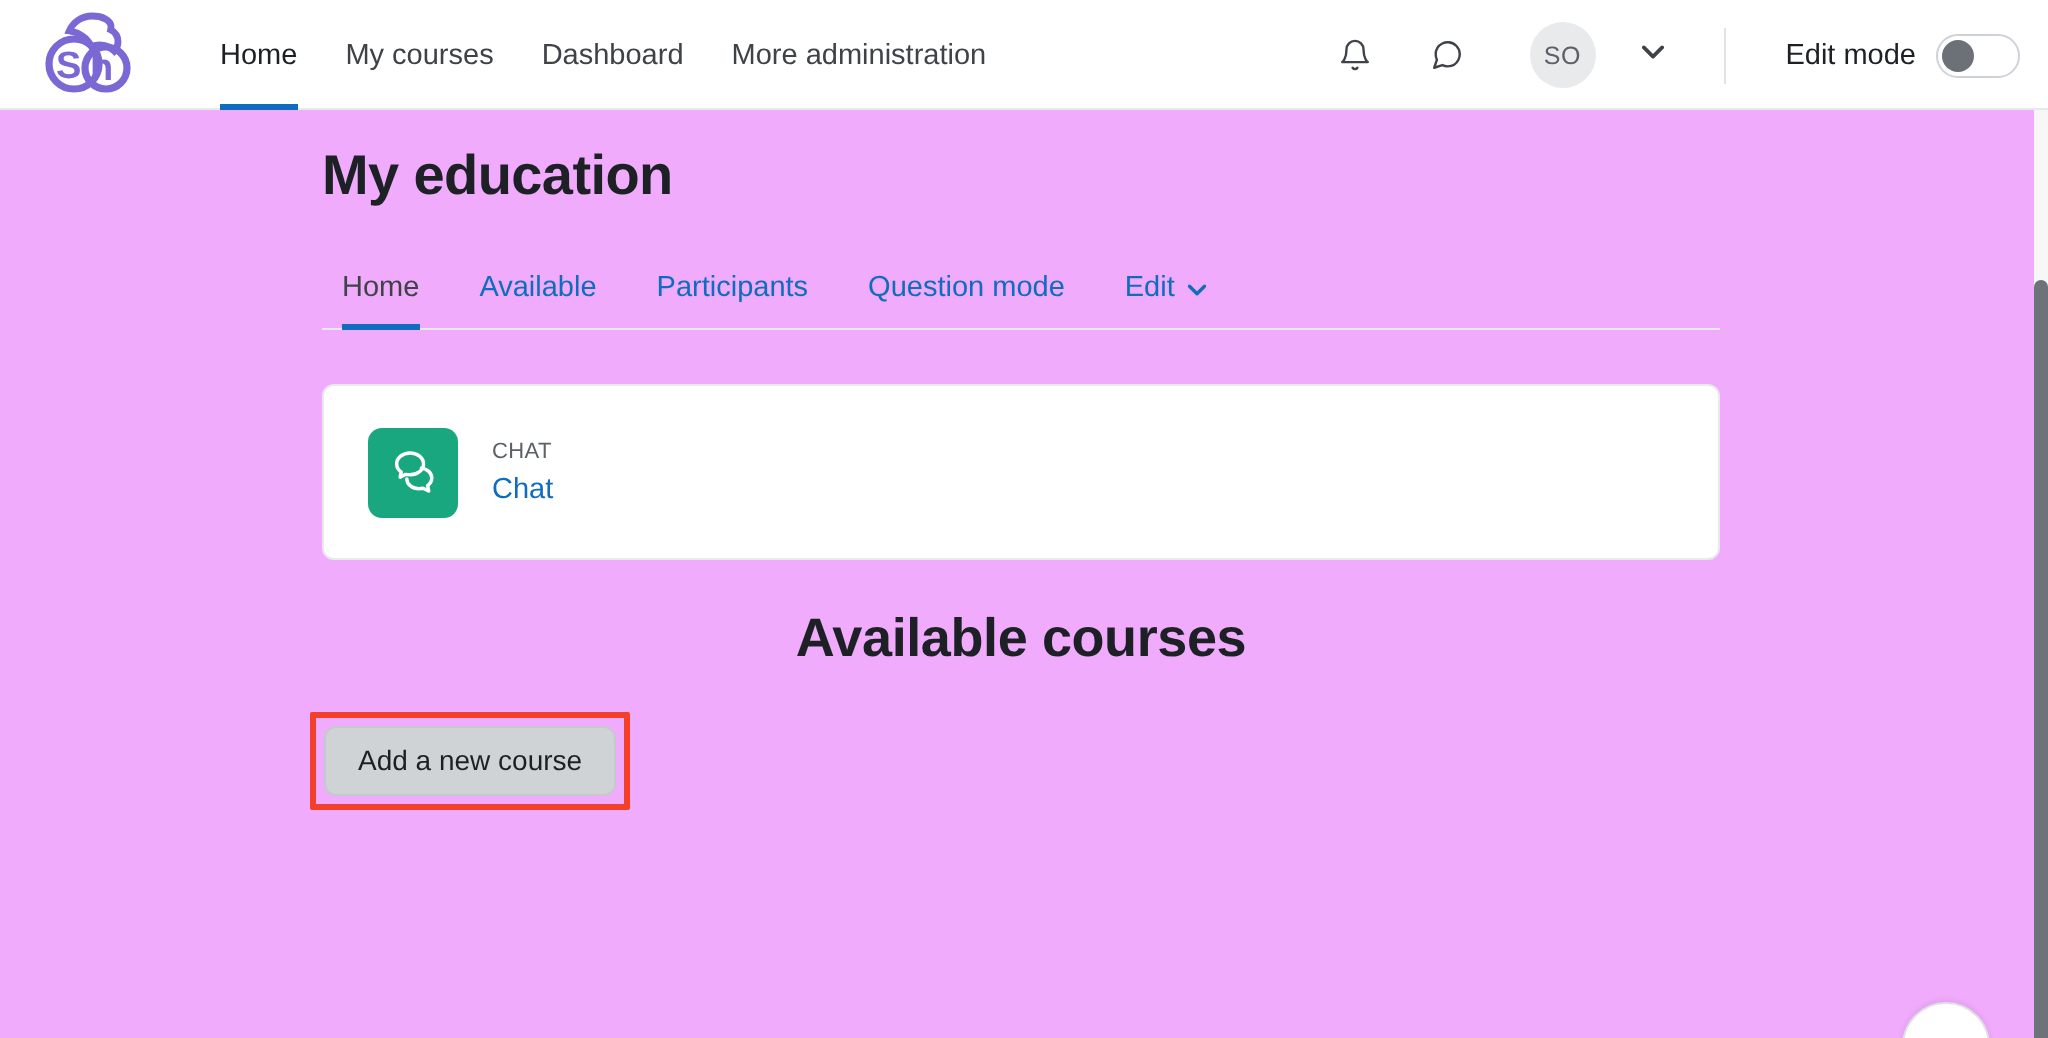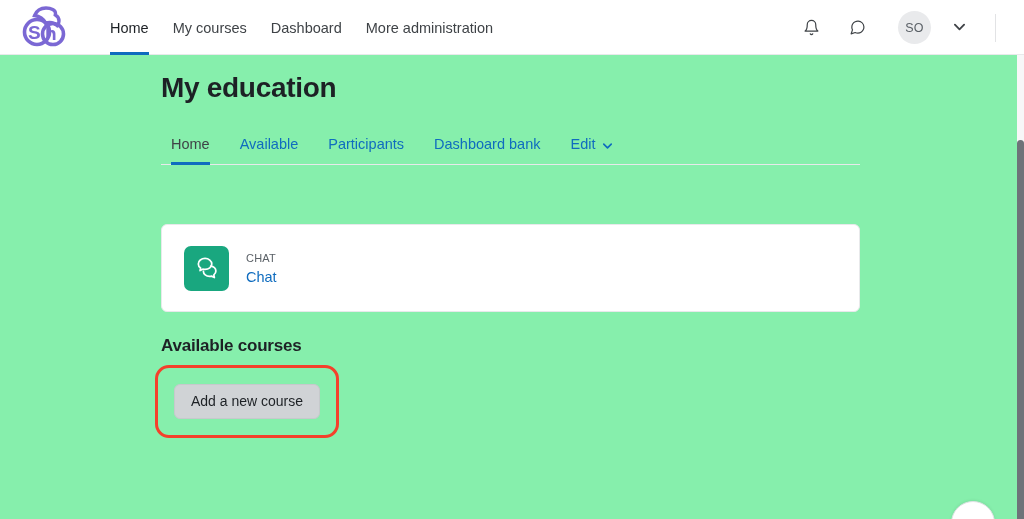--- a/index.html
+++ b/index.html
@@ -122,21 +122,21 @@
     border-radius: 50%;
     background: #6b7177;
   }
 
   
   .page {
     position: absolute;
     top: 55px; left: 0;
     width: 1017px;
     height: 464px;
-    background: #86efac;
+    background: #f0abfc;
     overflow: hidden;
   }
   .content {
     position: absolute;
     left: 161px;
     top: 0;
     width: 699px;
   }
 
   .page-title {
@@ -170,21 +170,21 @@
     content: "";
     position: absolute;
     left: 10px; right: 15px;
     bottom: -1px;
     height: 3px;
     background: #0f6cbf;
   }
   .tab .chev { font-size: 10px; margin-left: 3px; }
 
   
-  .cards { margin-top: 59px; }
+  .cards { margin-top: 27px; }
   .card {
     border: 1px solid #e8e9eb;
     border-radius: 6px;
     height: 88px;
     display: flex;
     align-items: center;
     padding-left: 22px;
     background: #fff;
     margin-bottom: 8px;
   }
@@ -205,32 +205,33 @@
     font-size: 14.5px;
     color: #0f6cbf;
     margin-top: 2px;
     cursor: pointer;
     text-decoration: none;
     display: inline-block;
   }
 
   
   .section-title {
-    font-size: 17px;
+    font-size: 27px;
     font-weight: bold;
     color: #1d2125;
     margin-top: 24px;
     letter-spacing: -.2px;
+    text-align: center;
   }
   .annot {
     display: inline-block;
     border: 3px solid #f4402b;
-    border-radius: 14px;
-    padding: 16px;
-    margin-top: 9px;
+    border-radius: 1px;
+    padding: 4px;
+    margin-top: 21px;
     margin-left: -6px;
   }
   .btn-secondary {
     background: #d0d3d6;
     border: 1px solid #c6c9cc;
     border-radius: 6px;
     color: #1d2125;
     font-size: 14px;
     padding: 8px 16px;
     cursor: pointer;
@@ -308,33 +309,39 @@
     <div class="avatar">SO</div>
 
     <div class="caret">
       <svg width="11" height="8" viewBox="0 0 12 8" fill="none" stroke="#3f4347" stroke-width="2" stroke-linecap="round" stroke-linejoin="round">
         <path d="M1 1.5L6 6.5L11 1.5"></path>
       </svg>
     </div>
 
     <div class="vdiv"></div>
 
+    <div class="editmode-wrap">
+      <span class="editmode-label">Edit mode</span>
+      <div class="toggle">
+        <div class="knob"></div>
+      </div>
+    </div>
   </div>
 </div>
 
 <div class="page">
   <div class="content">
 
     <h1 class="page-title">My education</h1>
 
     <div class="tabs">
       <a class="tab active" href="#">Home</a>
       <a class="tab" href="#">Available</a>
       <a class="tab" href="#">Participants</a>
-      <a class="tab" href="#">Dashboard bank</a>
+      <a class="tab" href="#">Question mode</a>
       <a class="tab" href="#">
         <span>Edit</span>
         <span class="chev">
           <svg width="9" height="6" viewBox="0 0 12 8" fill="none" stroke="#0f6cbf" stroke-width="2.2" stroke-linecap="round" stroke-linejoin="round">
             <path d="M1 1.5L6 6.5L11 1.5"></path>
           </svg>
         </span>
       </a>
     </div>
 

